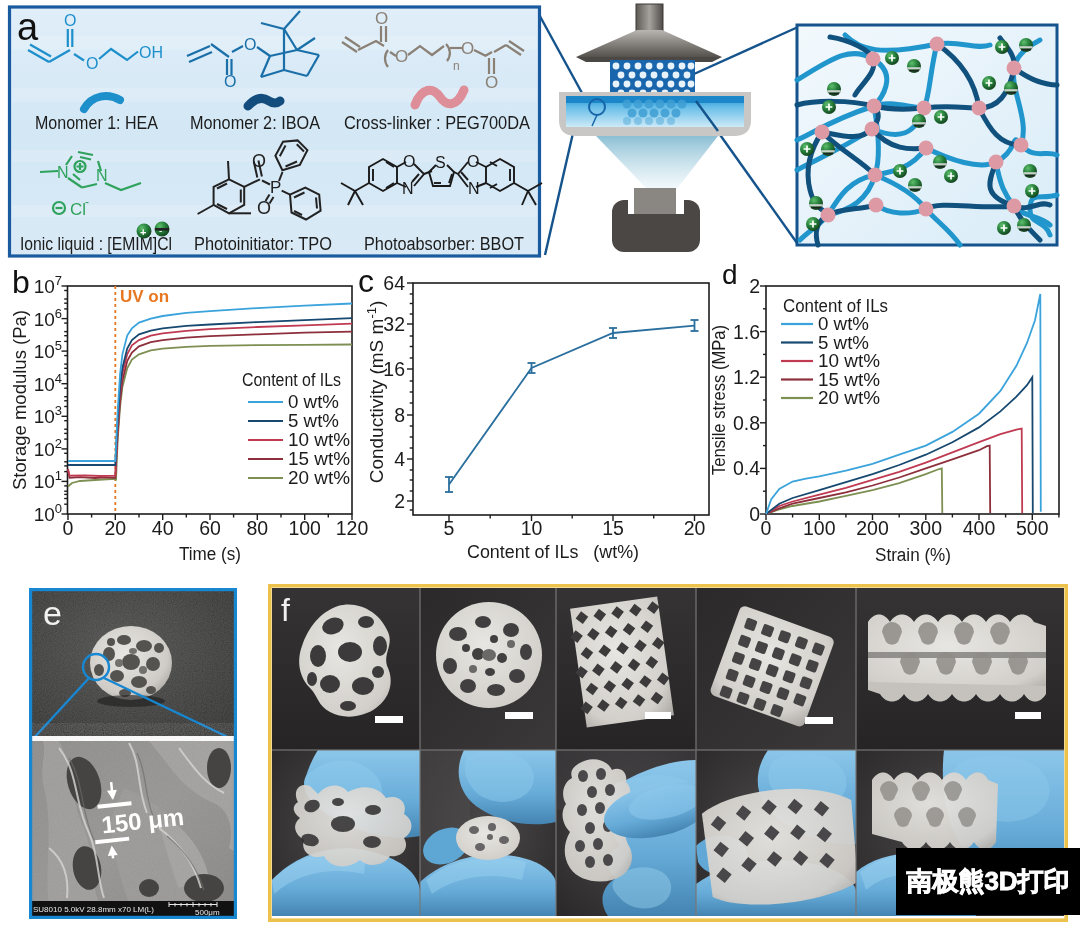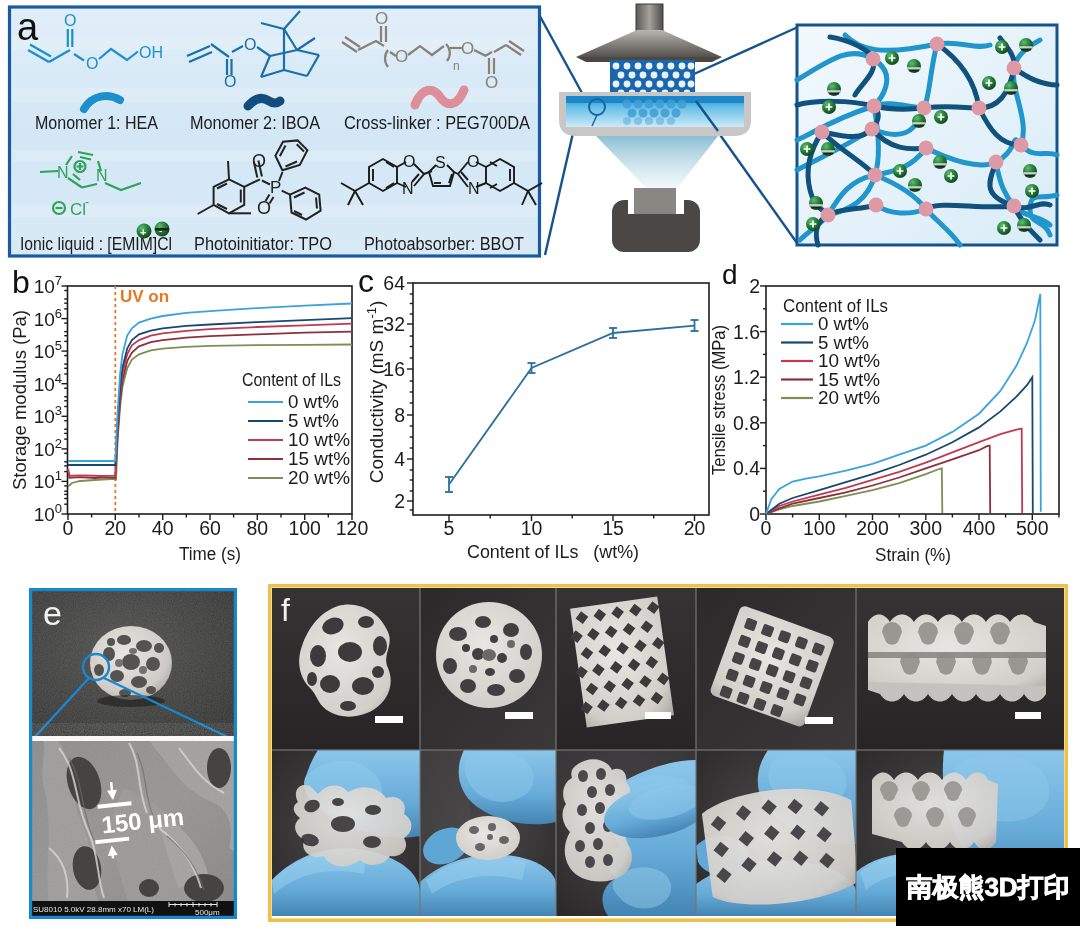--- a/index.html
+++ b/index.html
@@ -1142,13 +1142,13 @@
     <line x1="288" y1="4" x2="288" y2="332"></line>
     <line x1="428" y1="4" x2="428" y2="332"></line>
     <line x1="588" y1="4" x2="588" y2="332"></line>
     <line x1="4" y1="166" x2="796" y2="166"></line>
   </g>
 
   <rect x="1.8" y="1.8" width="796.4" height="334.4" fill="none" stroke="#edc24c" stroke-width="3.6"></rect>
 </svg>
 </div>
 
-<div class="abs" style="left:896px;top:848px;width:184px;height:78px;background:#000;color:#fff;display:flex;align-items:center;justify-content:center;font-weight:bold;font-size:26px;letter-spacing:0px;-webkit-text-stroke:0.8px #fff;">南极熊3D打印</div>
+<div class="abs" style="left:896px;top:848px;width:184px;height:67px;background:#000;color:#fff;display:flex;align-items:center;justify-content:center;font-weight:bold;font-size:26px;letter-spacing:0px;-webkit-text-stroke:0.8px #fff;">南极熊3D打印</div>
 
 </body></html>

